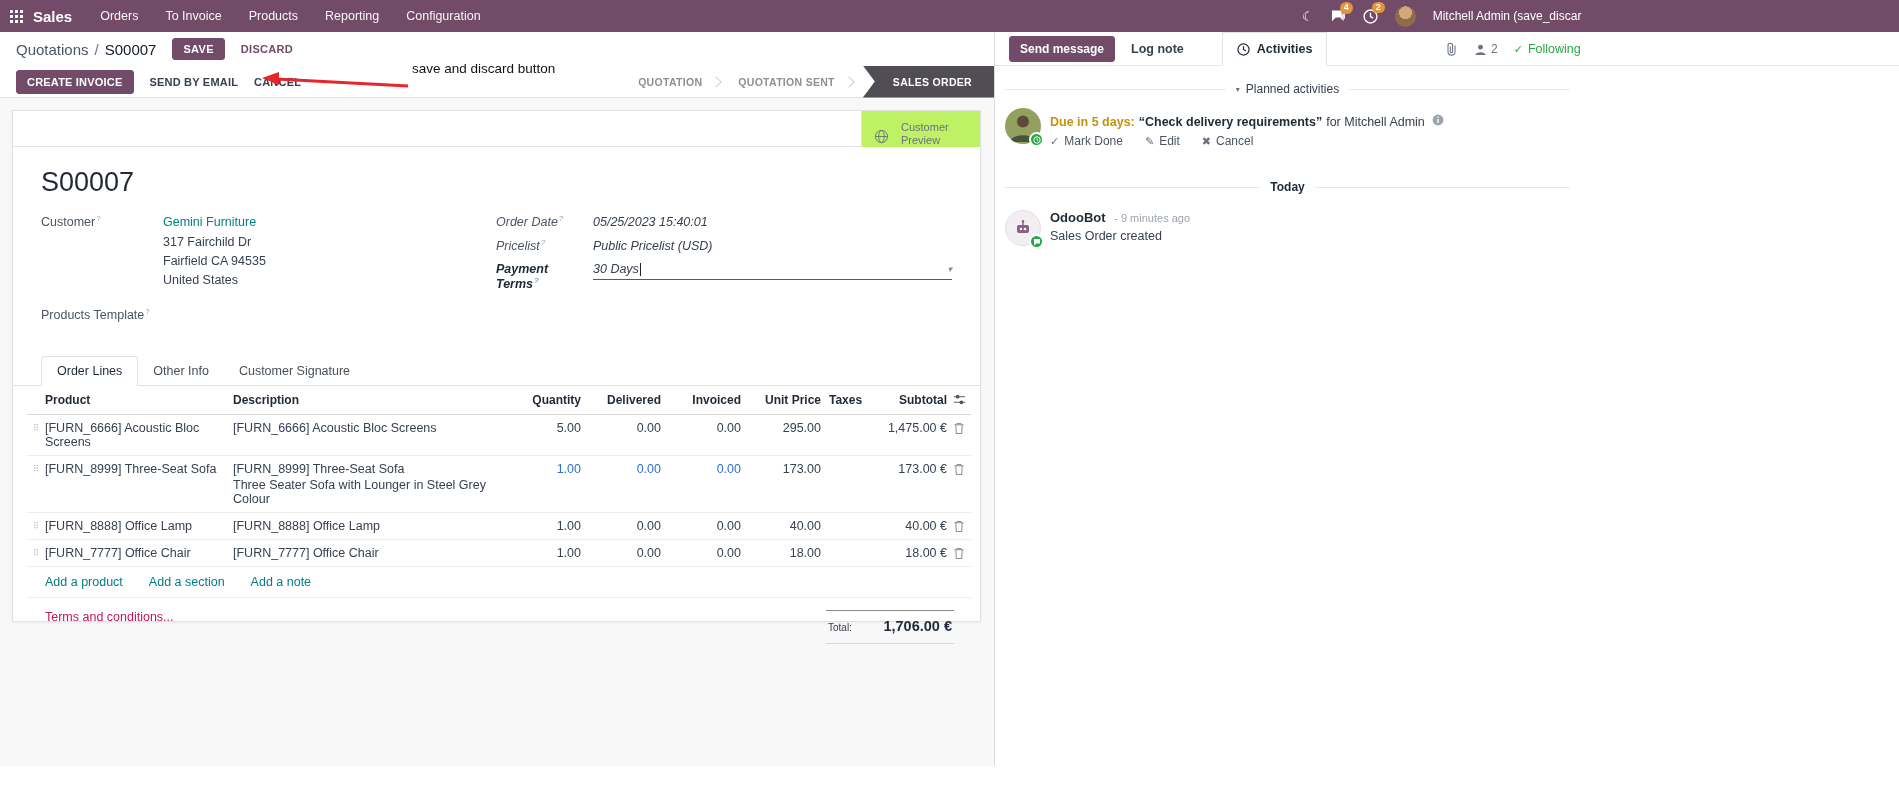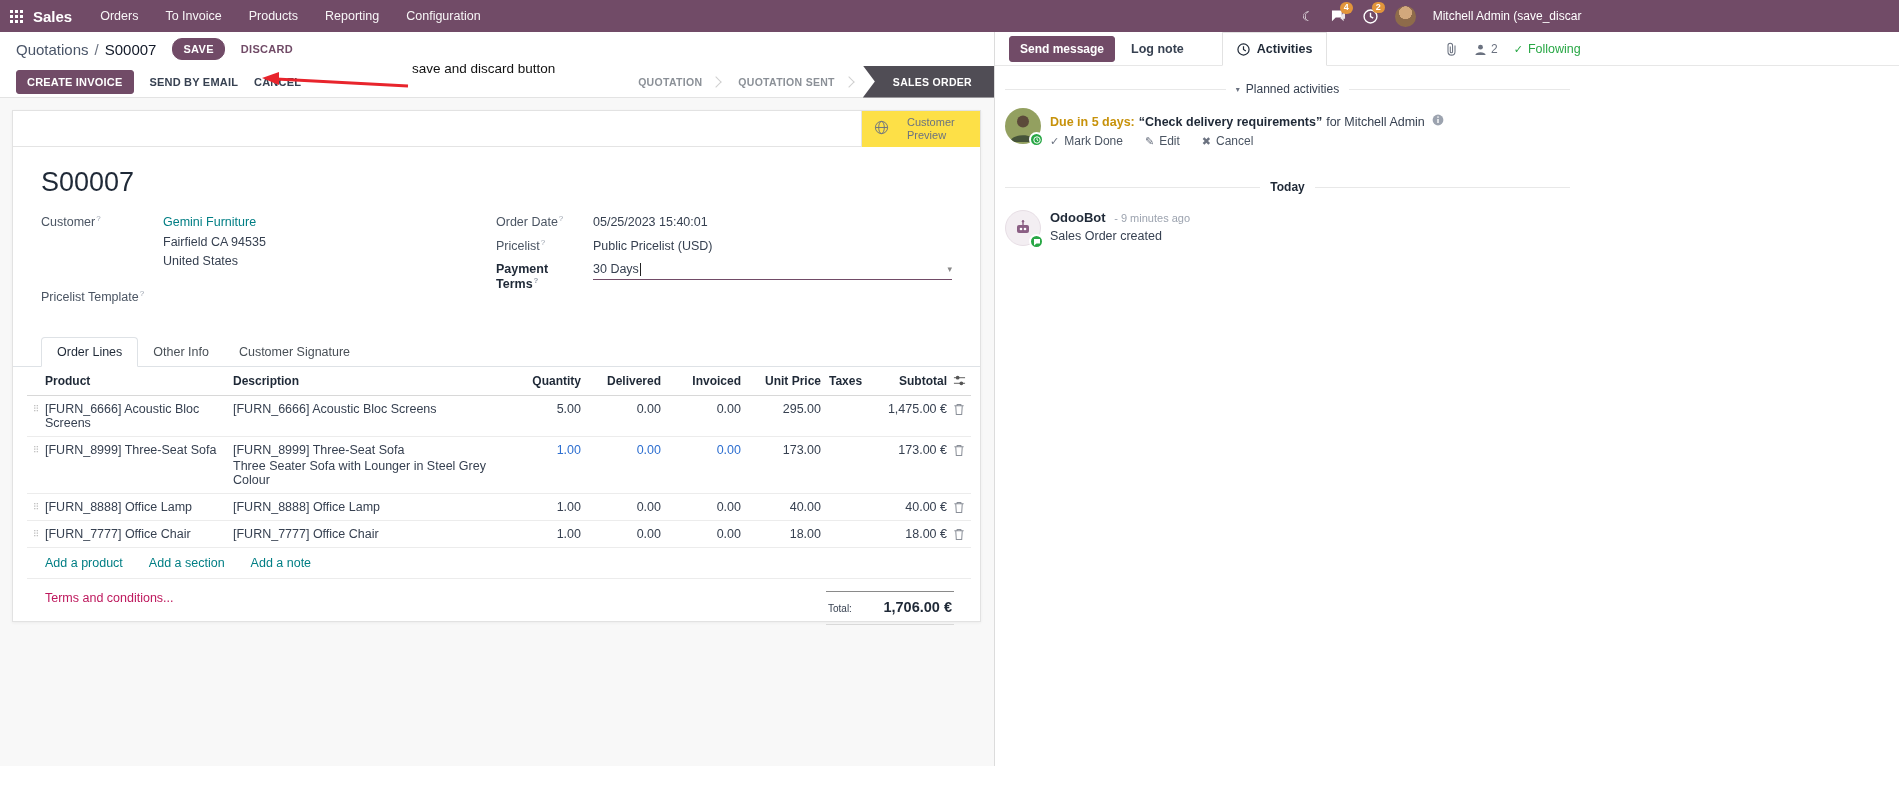--- a/index.html
+++ b/index.html
@@ -28,21 +28,21 @@
                flex-direction:column; position:relative; background:#fff; }
   .chatter { flex:1; height:758px; background:#fff; position:relative; }
 
   
   .cp-row1 { height:34px; display:flex; align-items:center; padding:0 20px 0 16px; background:#fff; }
   .breadcrumb { display:flex; align-items:baseline; gap:6px; font-size:15px; }
   .bc-parent { color:#4a5568; cursor:pointer; }
   .bc-sep { color:#6b7280; }
   .bc-current { color:#111827; }
   .btn-save { margin-left:16px; background:#714B67; border:1px solid #714B67; color:#fff; font-size:11px;
-              font-weight:700; letter-spacing:.3px; padding:4px 10px; border-radius:10px; cursor:pointer; }
+              font-weight:700; letter-spacing:.3px; padding:4px 10px; border-radius:3px; cursor:pointer; }
   .btn-discard { margin-left:8px; background:none; border:none; color:#714B67; font-size:11px;
                  font-weight:700; letter-spacing:.3px; padding:4px 8px; cursor:pointer; }
   .cp-right { margin-left:auto; display:flex; align-items:center; gap:20px; }
   .tool-btn { display:flex; align-items:center; gap:6px; background:none; border:none; font-size:12.5px;
               color:#374151; cursor:pointer; font-family:inherit; }
   .gear { font-size:14px; color:#374151; }
   .pager { display:flex; align-items:center; gap:11px; font-size:12.5px; color:#374151; }
   .pg-btn { color:#b6bcc2; font-size:16px; line-height:1; cursor:pointer; }
   .btn-new { background:#fff; border:1px solid #ccd8de; color:#017e84; font-size:12.5px; font-weight:600;
              padding:4px 14px; border-radius:3px; box-shadow:0 1px 1px rgba(0,0,0,.05); cursor:pointer; }
@@ -66,30 +66,30 @@
   .annotation-text { position:absolute; left:412px; top:29px; font-size:13.5px; color:#111; z-index:6; }
   .annotation-arrow { position:absolute; left:262px; top:40px; z-index:6; }
 
   
   .content { flex:1; background:#f8f8f8; padding:12px 0 0 12px; }
   .sheet { width:969px; height:512px; background:#fff; border:1px solid #e2e2e2;
            box-shadow:0 1px 3px rgba(0,0,0,.05); position:relative; }
   .sheet-top { height:36px; position:relative; }
   .sheet-top-border { position:absolute; left:0; top:35px; width:850px; height:1px; background:#e4e4e4; }
   .preview-btn { position:absolute; right:0; top:0; width:119px; height:36px; border-left:1px solid #e4e4e4;
-                 display:flex; align-items:center; gap:18px; padding-left:12px; color:#6b7280; font-size:11px;
-                 line-height:1.2; background:#fde047; border-top:none; border-right:none; border-bottom:none; cursor:pointer; }
+                 display:flex; align-items:flex-end; gap:12px; padding-left:12px; color:#6b7280; font-size:11px;
+                 line-height:1.2; background:#bef264; border-top:none; border-right:none; border-bottom:none; cursor:pointer; }
   .preview-label { width:58px; text-align:left; }
   .sheet-title { margin:20px 0 0 28px; font-size:27px; font-weight:500; color:#1f2937; }
 
   .fields { display:flex; margin:16px 28px 0 28px; font-size:12.5px; }
   .fcol-left { width:455px; }
   .fcol-right { flex:1; }
   .frow { display:flex; margin-bottom:4px; align-items:baseline; }
-  .fcol-right .frow { margin-bottom:9px; }
+  .fcol-right .frow { margin-bottom:9px;font-style:italic; }
   .flabel { width:122px; color:#4b5563; flex-shrink:0; }
   .flabel2 { width:97px; color:#4b5563; flex-shrink:0; }
   .flabel sup, .flabel2 sup { font-size:8px; color:#9ca3af; margin-left:1px; }
   .fvalue { color:#374151; }
   .link { color:#017e84; text-decoration:none; cursor:pointer; }
   .address { margin-left:122px; line-height:1.5; color:#374151; }
   .frow.qtemplate { margin-top:18px; }
   .pt-label { font-weight:700; color:#1f2937; }
   .pt-field { flex:1; display:flex; align-items:center; border-bottom:1px solid #714B67; padding-bottom:3px; cursor:text; }
   .cursor-bar { display:inline-block; width:1px; height:13px; background:#222; margin-left:1px; vertical-align:middle; }
@@ -269,25 +269,26 @@
 
           <div class="sheet-title">S00007</div>
 
           <div class="fields">
             <div class="fcol-left">
               <div class="frow">
                 <span class="flabel"><span>Customer</span><sup>?</sup></span>
                 <a class="link">Gemini Furniture</a>
               </div>
               <div class="address">
+                <div>317 Fairchild Dr</div>
                 <div>Fairfield CA 94535</div>
                 <div>United States</div>
               </div>
               <div class="frow qtemplate">
-                <span class="flabel"><span>Pricelist Template</span><sup>?</sup></span>
+                <span class="flabel"><span>Products Template</span><sup>?</sup></span>
                 <span class="fvalue"></span>
               </div>
             </div>
             <div class="fcol-right">
               <div class="frow">
                 <span class="flabel2"><span>Order Date</span><sup>?</sup></span>
                 <span class="fvalue">05/25/2023 15:40:01</span>
               </div>
               <div class="frow">
                 <span class="flabel2"><span>Pricelist</span><sup>?</sup></span>

